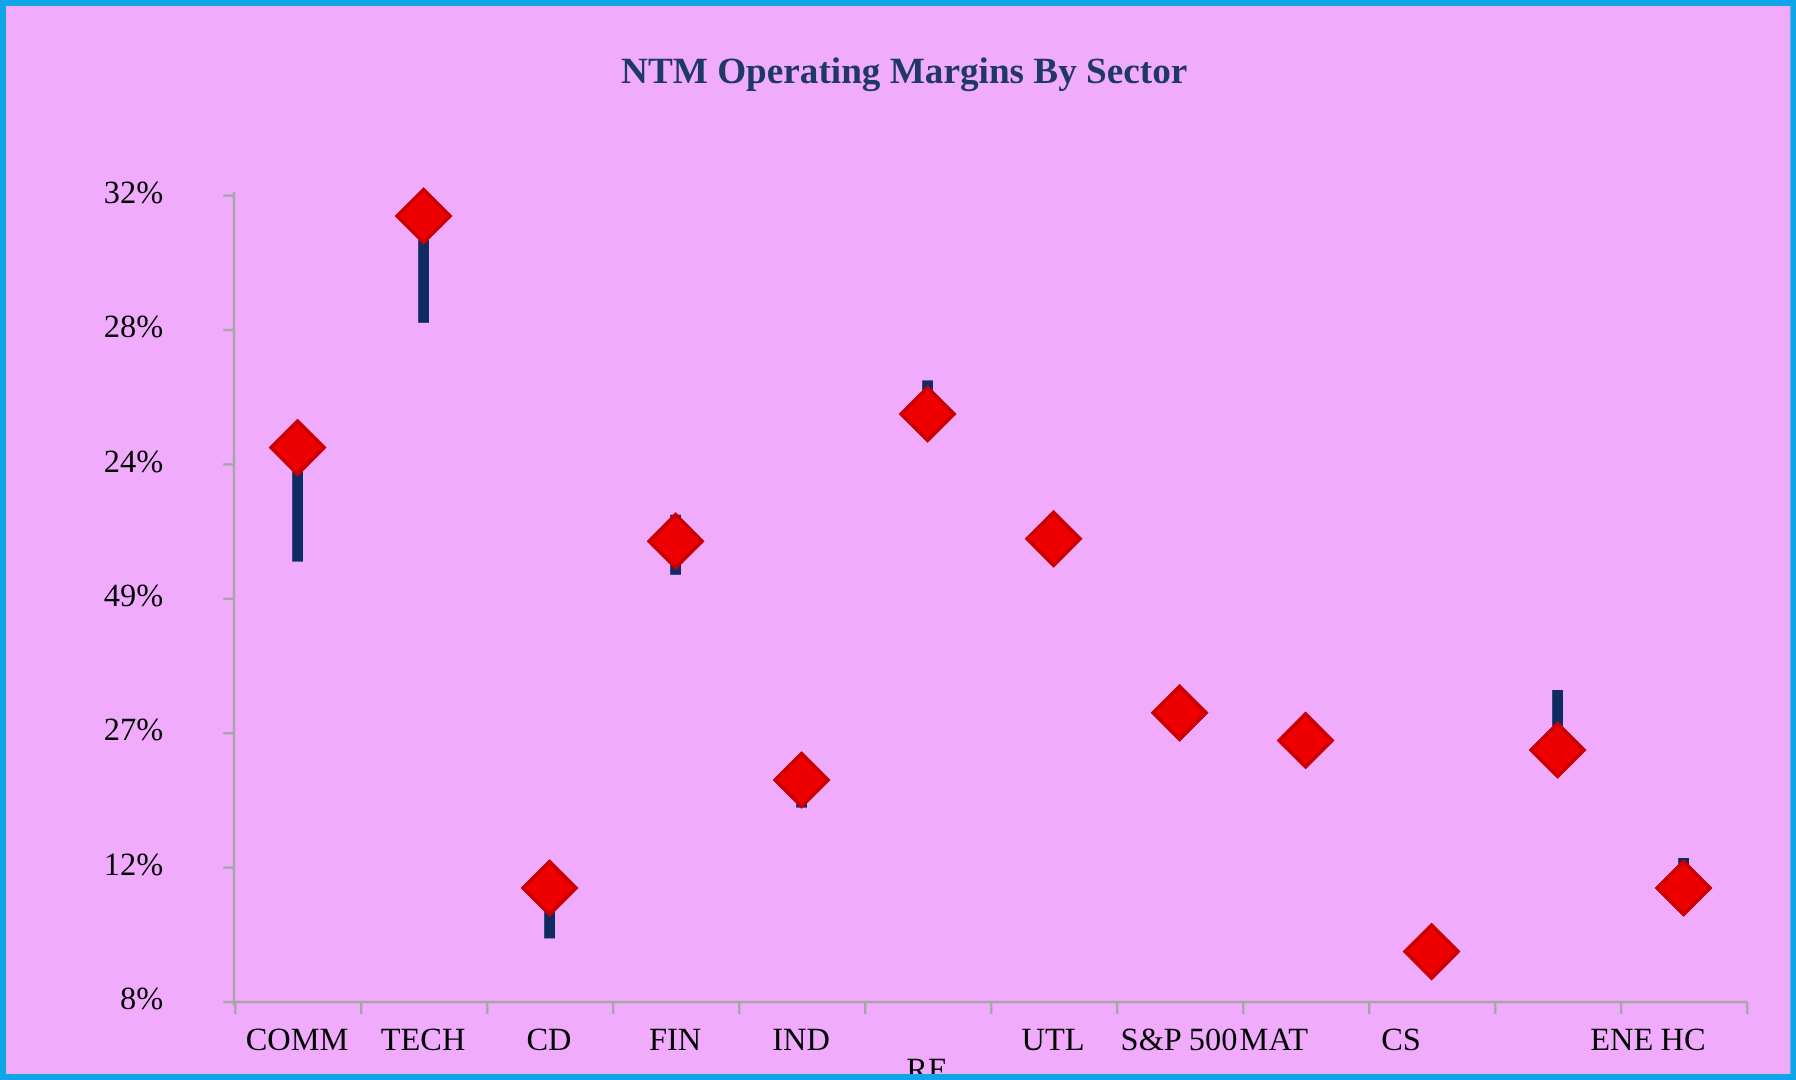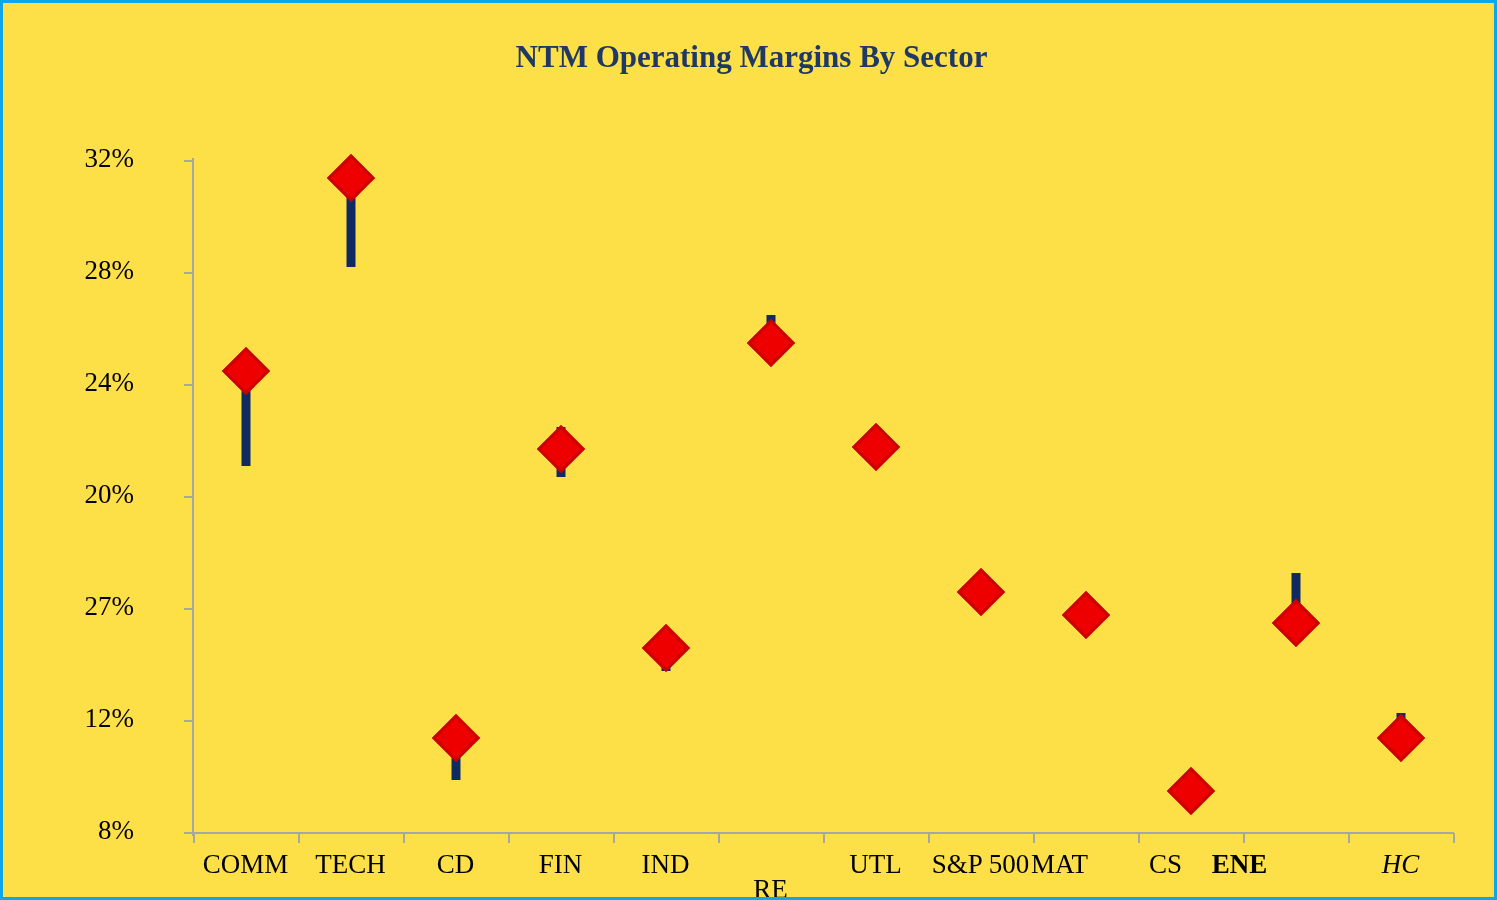--- a/index.html
+++ b/index.html
@@ -8,22 +8,22 @@
     background: #ffffff;
   }
   body {
     font-family: "Liberation Serif", "DejaVu Serif", serif;
   }
   #chart-frame {
     position: relative;
     width: 1497px;
     height: 900px;
     box-sizing: border-box;
-    border: 3px solid #0ea5e9;
-    background: #fde047;
+    border: 5px solid #0ea5e9;
+    background: #f0abfc;
     overflow: hidden;
   }
   
   #chart-title {
     position: absolute;
     top: 34px;
     left: 0;
     width: 1497px;
     text-align: center;
     color: #1f3864;
@@ -124,21 +124,21 @@
 
   <div id="plot-area">
     <div id="y-ticks">
         <div class="y-tick" style="top: 671px;"></div>
         <div class="y-tick-label" style="top: 656px;">8%</div>
         <div class="y-tick" style="top: 559px;"></div>
         <div class="y-tick-label" style="top: 544px;">12%</div>
         <div class="y-tick" style="top: 447px;"></div>
         <div class="y-tick-label" style="top: 432px;">27%</div>
         <div class="y-tick" style="top: 335px;"></div>
-        <div class="y-tick-label" style="top: 320px;">20%</div>
+        <div class="y-tick-label" style="top: 320px;">49%</div>
         <div class="y-tick" style="top: 223px;"></div>
         <div class="y-tick-label" style="top: 208px;">24%</div>
         <div class="y-tick" style="top: 111px;"></div>
         <div class="y-tick-label" style="top: 96px;">28%</div>
         <div class="y-tick" style="top: -1px;"></div>
         <div class="y-tick-label" style="top: -16px; text-align: right;">32%</div>
       </div>
     <div id="x-ticks">
         <div class="x-tick" style="left: 0px;"></div>
         <div class="x-tick" style="left: 105px;"></div>
@@ -156,22 +156,22 @@
         <div class="x-tick-label" style="left: 0px; width: 105px;">COMM</div>
         <div class="x-tick-label" style="left: 105px; width: 105px;">TECH</div>
         <div class="x-tick-label" style="left: 210px; width: 105px;">CD</div>
         <div class="x-tick-label" style="left: 315px; width: 105px; font-family: Liberation Serif, serif;">FIN</div>
         <div class="x-tick-label" style="left: 420px; width: 105px;">IND</div>
         <div class="x-tick-label" style="left: 525px; width: 105px; margin-top: 25px;">RE</div>
         <div class="x-tick-label" style="left: 630px; width: 105px;">UTL</div>
         <div class="x-tick-label" style="left: 735px; width: 105px;">S&amp;P 500</div>
         <div class="x-tick-label" style="left: 814px; width: 105px;">MAT</div>
         <div class="x-tick-label" style="left: 920px; width: 105px;">CS</div>
-        <div class="x-tick-label" style="left: 994px; width: 105px; font-weight: bold;">ENE</div>
-        <div class="x-tick-label" style="left: 1155px; width: 105px; font-style: italic;">HC</div>
+        <div class="x-tick-label" style="left: 1104px; width: 105px;">ENE</div>
+        <div class="x-tick-label" style="left: 1155px; width: 105px;">HC</div>
       </div>
     <div id="marks">
         <div class="range-line" style="left: 52.5px; top: 210px; height: 95.2px;"></div>
         <div class="marker" style="left: 52.5px; top: 210px;"></div>
         <div class="range-line" style="left: 157.5px; top: 16.8px; height: 89.6px;"></div>
         <div class="marker" style="left: 157.5px; top: 16.8px;"></div>
         <div class="range-line" style="left: 262.5px; top: 576.8px; height: 42px;"></div>
         <div class="marker" style="left: 262.5px; top: 576.8px;"></div>
         <div class="range-line" style="left: 367.5px; top: 266px; height: 50.4px;"></div>
         <div class="marker" style="left: 367.5px; top: 288.4px;"></div>

